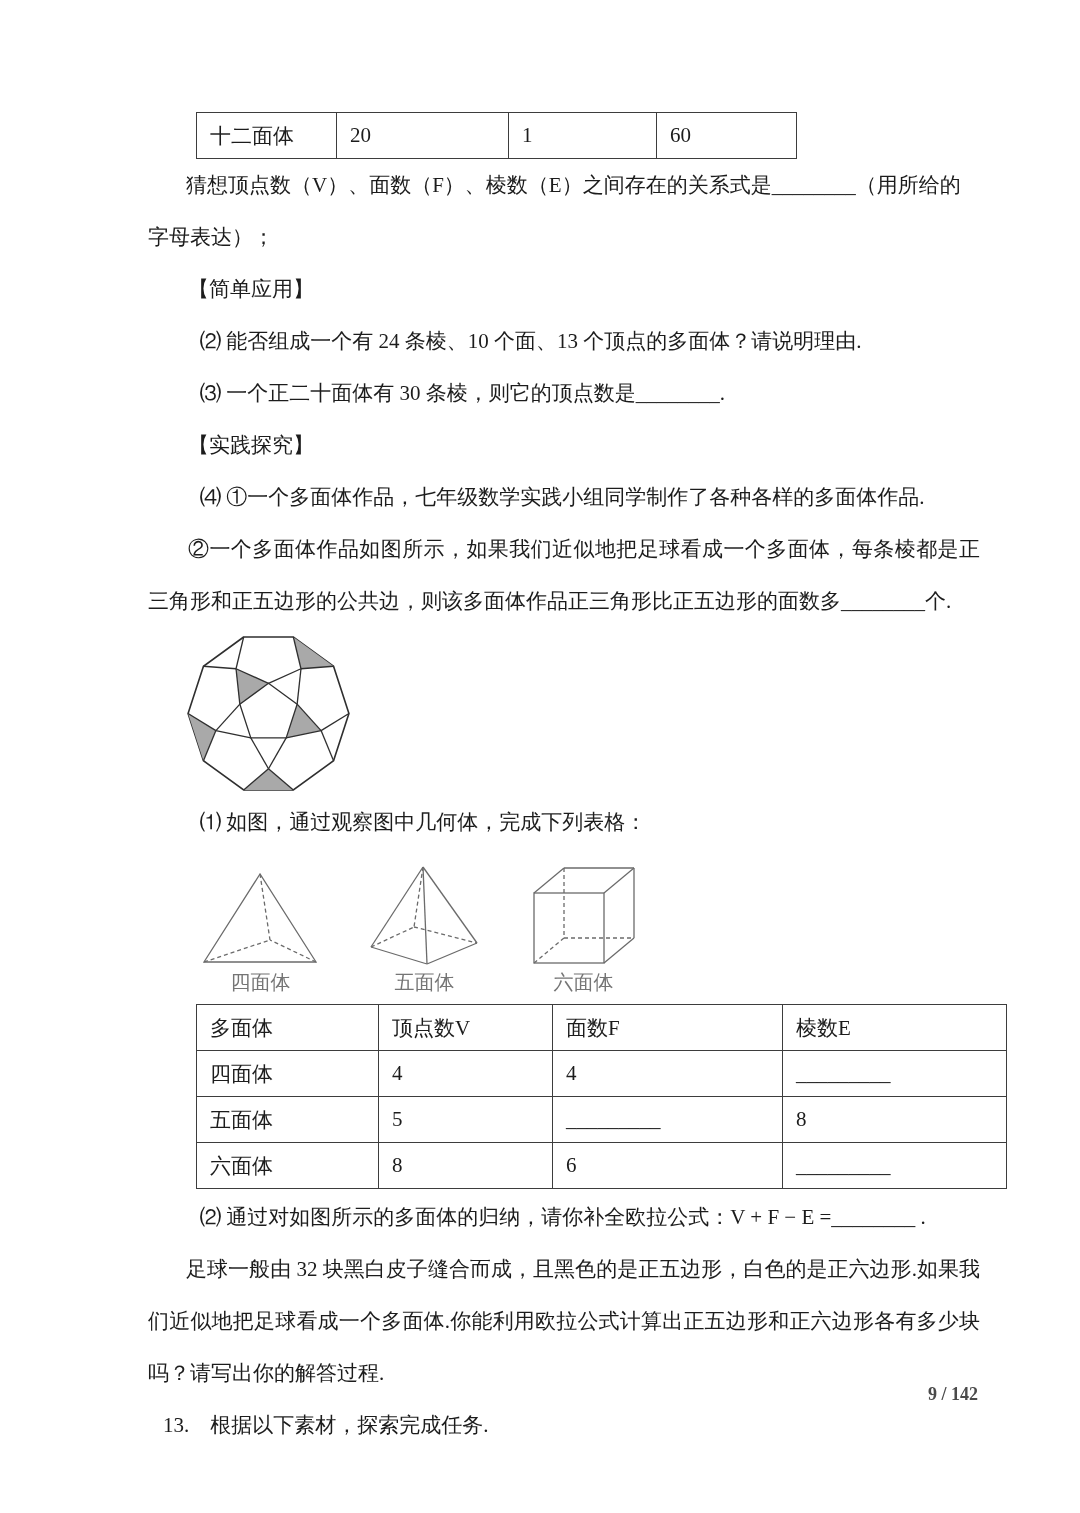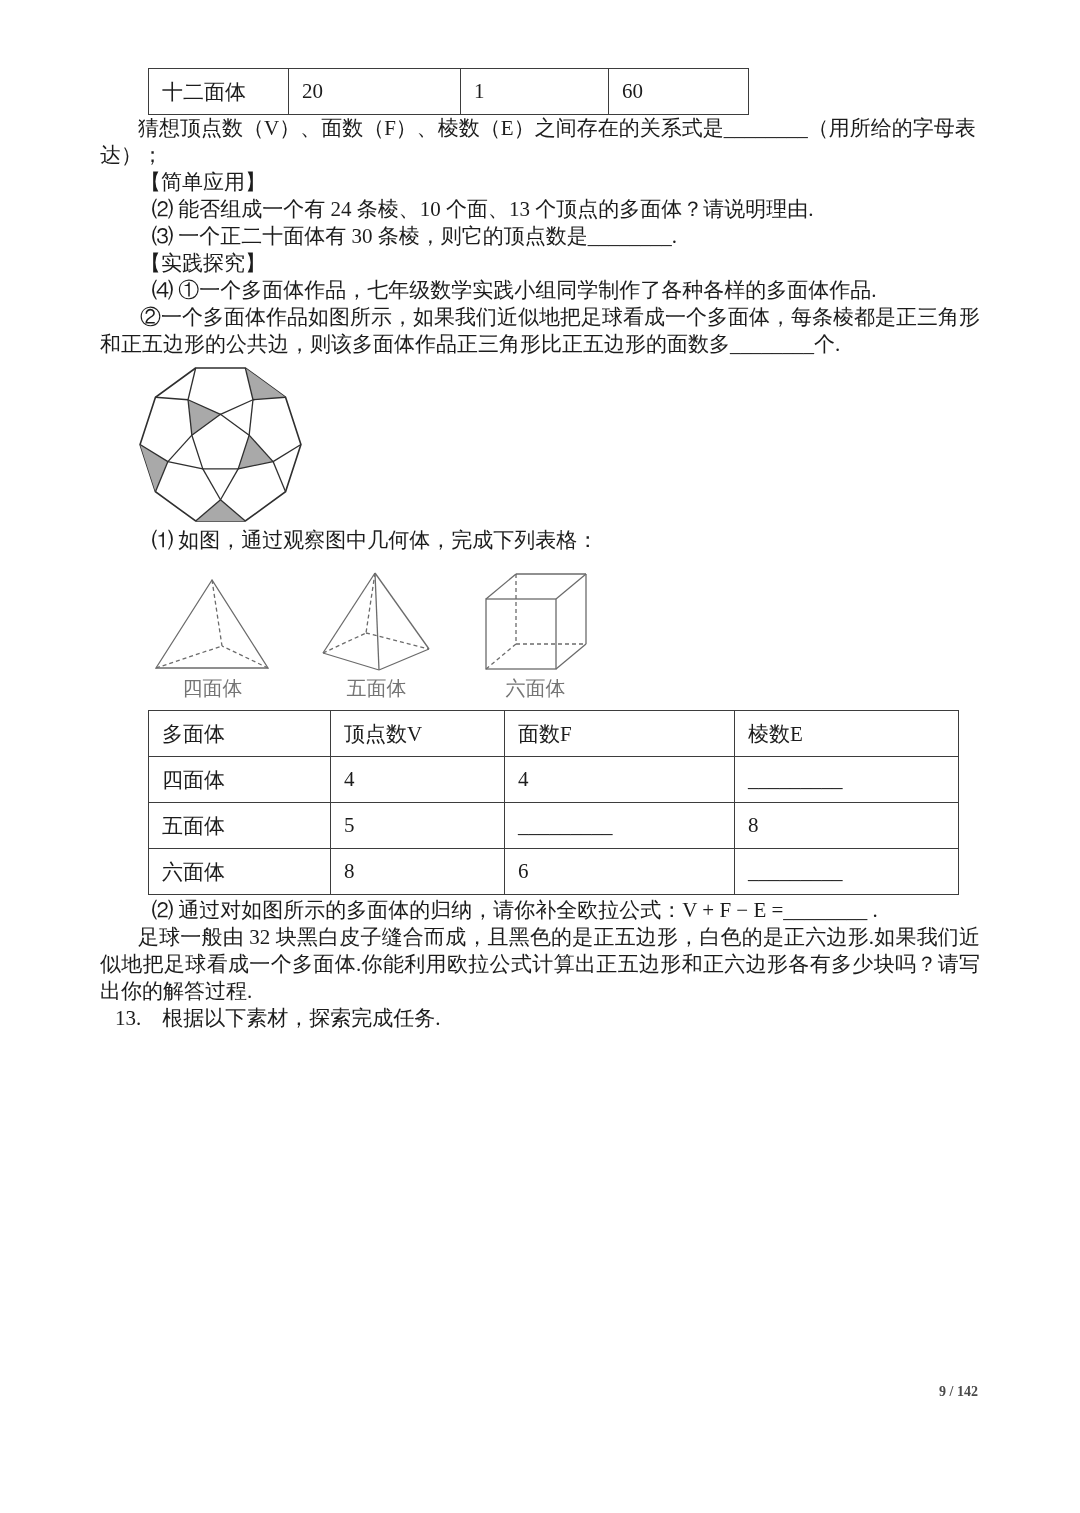--- a/index.html
+++ b/index.html
@@ -2,22 +2,22 @@
 <html><head>
 <meta charset="utf-8">
 <style>
   * { margin:0; padding:0; box-sizing:border-box; }
   html,body { background:#ffffff; }
   body {
     width:1080px; height:1513px; position:relative; overflow:hidden;
     font-family:"Liberation Serif","DejaVu Serif",serif;
     font-size:21px; color:#1c1c1c;
   }
-  .page { padding:68px 100px 0 100px; }
-  p { line-height:27px; }
+  .page { padding:112px 100px 0 100px;margin-left:48px; }
+  p { line-height:52px; }
   .just { text-align:justify; }
   .ti-15 { text-indent:15px; }
   .ti-38 { text-indent:38px; }
   .ti-40 { text-indent:40px; }
   .ti-52 { text-indent:52px; }
 
   table { border-collapse:collapse; table-layout:fixed; }
   td { border:1px solid #3d3d3d; height:46px; padding:0 0 0 13px; vertical-align:middle;
        overflow:hidden; white-space:nowrap; }
 
@@ -27,21 +27,21 @@
   .poly-figure { margin:4px 0 0 28px; width:185px; height:165px; }
   .poly-figure svg { display:block; }
 
   .solids { display:flex; align-items:flex-end; gap:44px; margin:10px 0 0 50px; }
   .solid { text-align:center; }
   .solid svg { display:block; margin:0 auto 2px auto; }
   .solid figcaption { color:#757575; font-size:20px; line-height:24px; }
 
   .footer {
     position:absolute; top:1384px; right:102px;
-    font-weight:bold; font-size:14px; color:#4a4a4a;
+    font-weight:bold; font-size:18px; color:#4a4a4a;
   }
   .sp-below { margin-top:2px; }
 </style>
 </head>
 <body>
 
 <div class="page">
 
   <table class="top-table">
     <colgroup>

